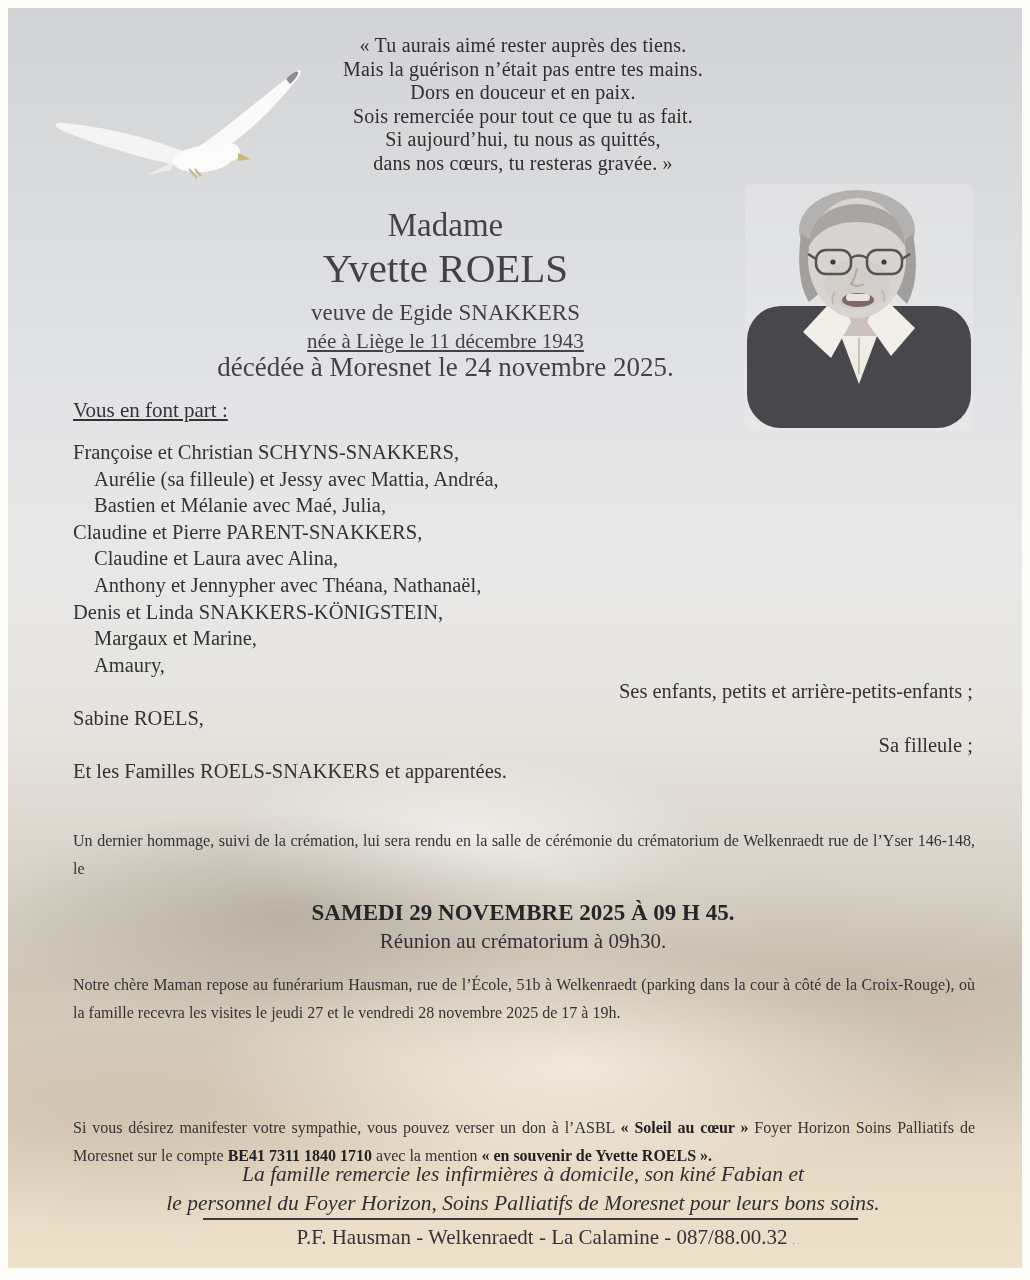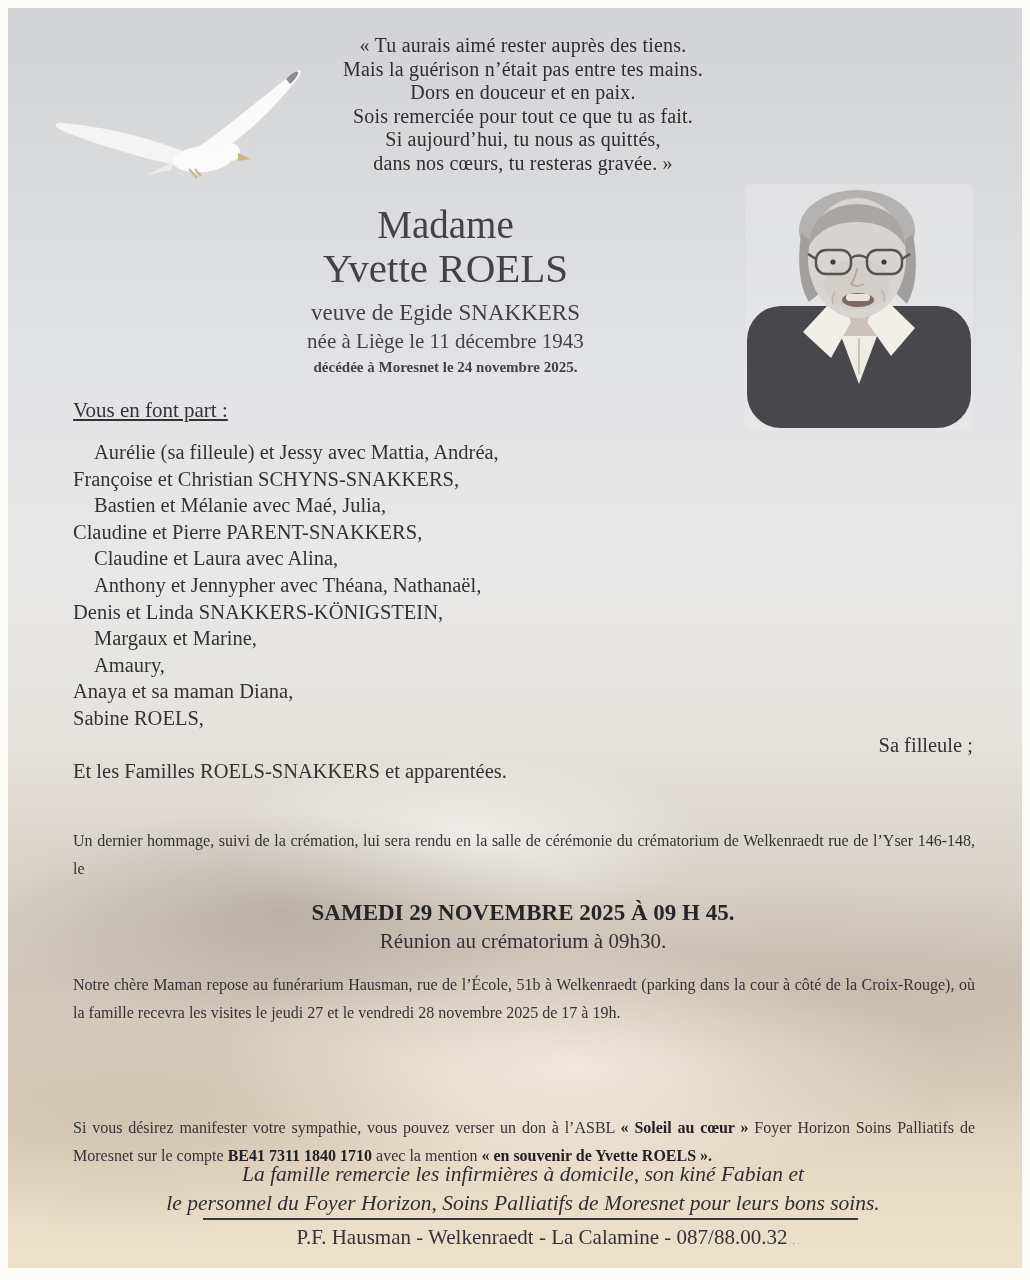--- a/index.html
+++ b/index.html
@@ -19,25 +19,25 @@
       radial-gradient(ellipse 520px 150px at 12% 89%, rgba(176,160,140,0.30), rgba(176,160,140,0) 70%),
       radial-gradient(ellipse 350px 120px at 45% 66%, rgba(255,255,255,0.55), rgba(255,255,255,0) 70%),
       linear-gradient(180deg,#d2d3d6 0%,#d7d8da 9%,#e1e2e4 28%,#e8e8e8 44%,#e6e3de 57%,#d9d3c9 69%,#cfc6b8 77%,#dacebc 86%,#e8dbc6 93%,#eee1cc 100%);
   }
   .abs{position:absolute;}
   .txt{color:#333335;}
   
   #poem{left:0;top:26px;width:1030px;text-align:center;font-size:20px;line-height:23.6px;color:#2e2e30;letter-spacing:0.2px;}
   
   #title-block{left:65px;top:196px;width:745px;text-align:center;color:#434346;}
-  .madame{font-size:39px;line-height:42px;}
+  .madame{font-size:33px;line-height:42px;}
   .name{font-size:41px;line-height:44px;text-align:center;}
   .relation{font-size:23px;line-height:27px;margin-top:9px;}
-  .birth{font-size:21px;line-height:26px;margin-top:2px;}
-  .death{font-size:15px;line-height:26px;font-weight:bold;}
+  .birth{font-size:21px;line-height:26px;margin-top:2px;text-decoration:underline;}
+  .death{font-size:27px;line-height:26px;}
   
   #portrait{left:737px;top:176px;width:228px;height:246px;}
   
   #seagull{left:35px;top:58px;width:265px;height:118px;}
   
   #intro{left:65px;top:390px;font-size:21px;text-decoration:underline;}
   #family-block{left:65px;top:431px;width:900px;font-size:20.5px;line-height:26.6px;}
   #family-block .row{white-space:nowrap;}
   #family-block .indent{padding-left:21px;}
   #family-block .right{text-align:right;}
@@ -120,30 +120,30 @@
     <circle cx="139" cy="78" r="2.6" fill="#3e3b39"></circle>
     <path d="M112,84 Q110,95 106,100 Q112,104 119,100" stroke="#b3aaa4" stroke-width="2" fill="none"></path>
     <ellipse cx="113" cy="116" rx="16" ry="7" fill="#7c6864"></ellipse>
     <rect x="101" y="110" width="24" height="7" rx="3.5" fill="#e9e4de"></rect>
     <path d="M90,108 Q86,114 88,120 M136,106 Q141,112 139,118" stroke="#c0b7b1" stroke-width="1.6" fill="none"></path>
   </svg>
 
   <div id="intro" class="abs txt">Vous en font part :</div>
 
   <div id="family-block" class="abs txt">
+      <div class="row left">Françoise et Christian SCHYNS-SNAKKERS,</div>
       <div class="row indent">Aurélie (sa filleule) et Jessy avec Mattia, Andréa,</div>
-      <div class="row left">Françoise et Christian SCHYNS-SNAKKERS,</div>
       <div class="row indent">Bastien et Mélanie avec Maé, Julia,</div>
       <div class="row left">Claudine et Pierre PARENT-SNAKKERS,</div>
       <div class="row indent">Claudine et Laura avec Alina,</div>
       <div class="row indent">Anthony et Jennypher avec Théana, Nathanaël,</div>
       <div class="row left">Denis et Linda SNAKKERS-KÖNIGSTEIN,</div>
       <div class="row indent">Margaux et Marine,</div>
       <div class="row indent">Amaury,</div>
-      <div class="row left">Anaya et sa maman Diana,</div>
+      <div class="row right">Ses enfants, petits et arrière-petits-enfants ;</div>
       <div class="row left">Sabine ROELS,</div>
       <div class="row right">Sa filleule ;</div>
       <div class="row left">Et les Familles ROELS-SNAKKERS et apparentées.</div>
     </div>
 
   <div id="ceremony-intro" class="abs para">Un dernier hommage, suivi de la crémation, lui sera rendu en la salle de cérémonie du crématorium de Welkenraedt rue de l’Yser 146-148, le</div>
   <div id="ceremony-date" class="abs">SAMEDI 29 NOVEMBRE 2025 À 09 H 45.</div>
   <div id="ceremony-meeting" class="abs txt">Réunion au crématorium à 09h30.</div>
 
   <div id="visits" class="abs para">Notre chère Maman repose au funérarium Hausman, rue de l’École, 51b à Welkenraedt (parking dans la cour à côté de la Croix-Rouge), où la famille recevra les visites le jeudi 27 et le vendredi 28 novembre 2025 de 17 à 19h.</div>

